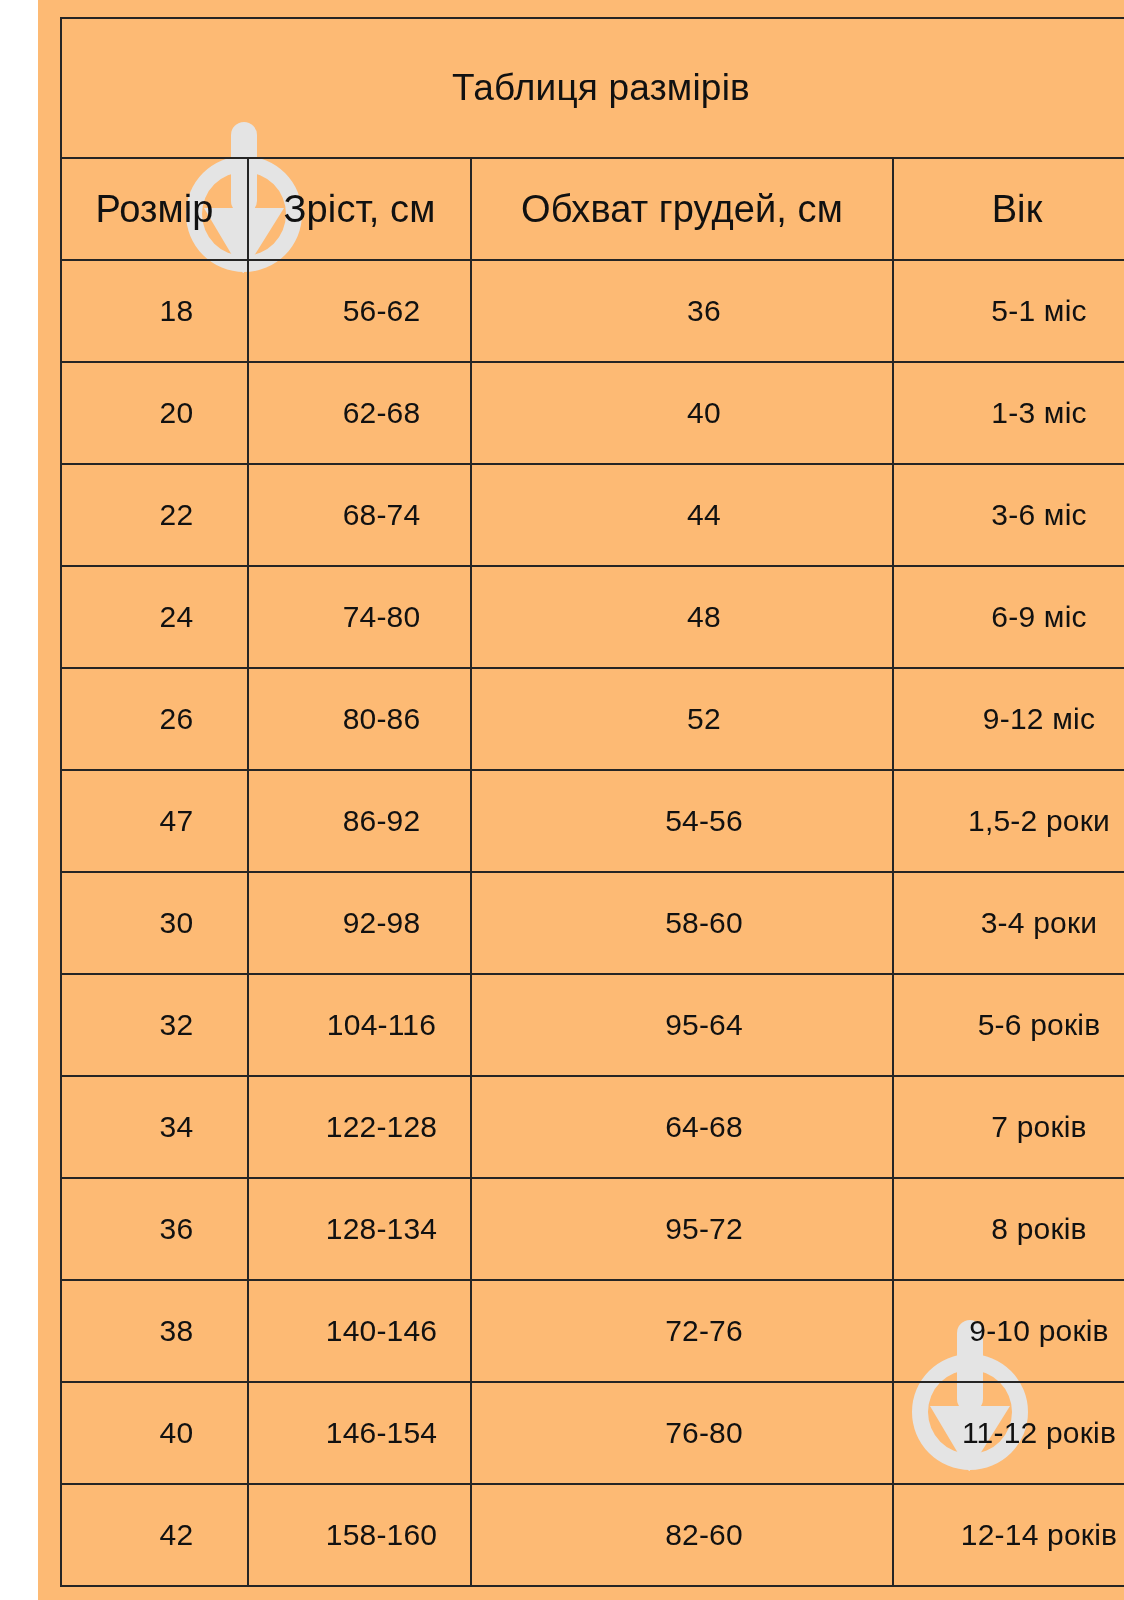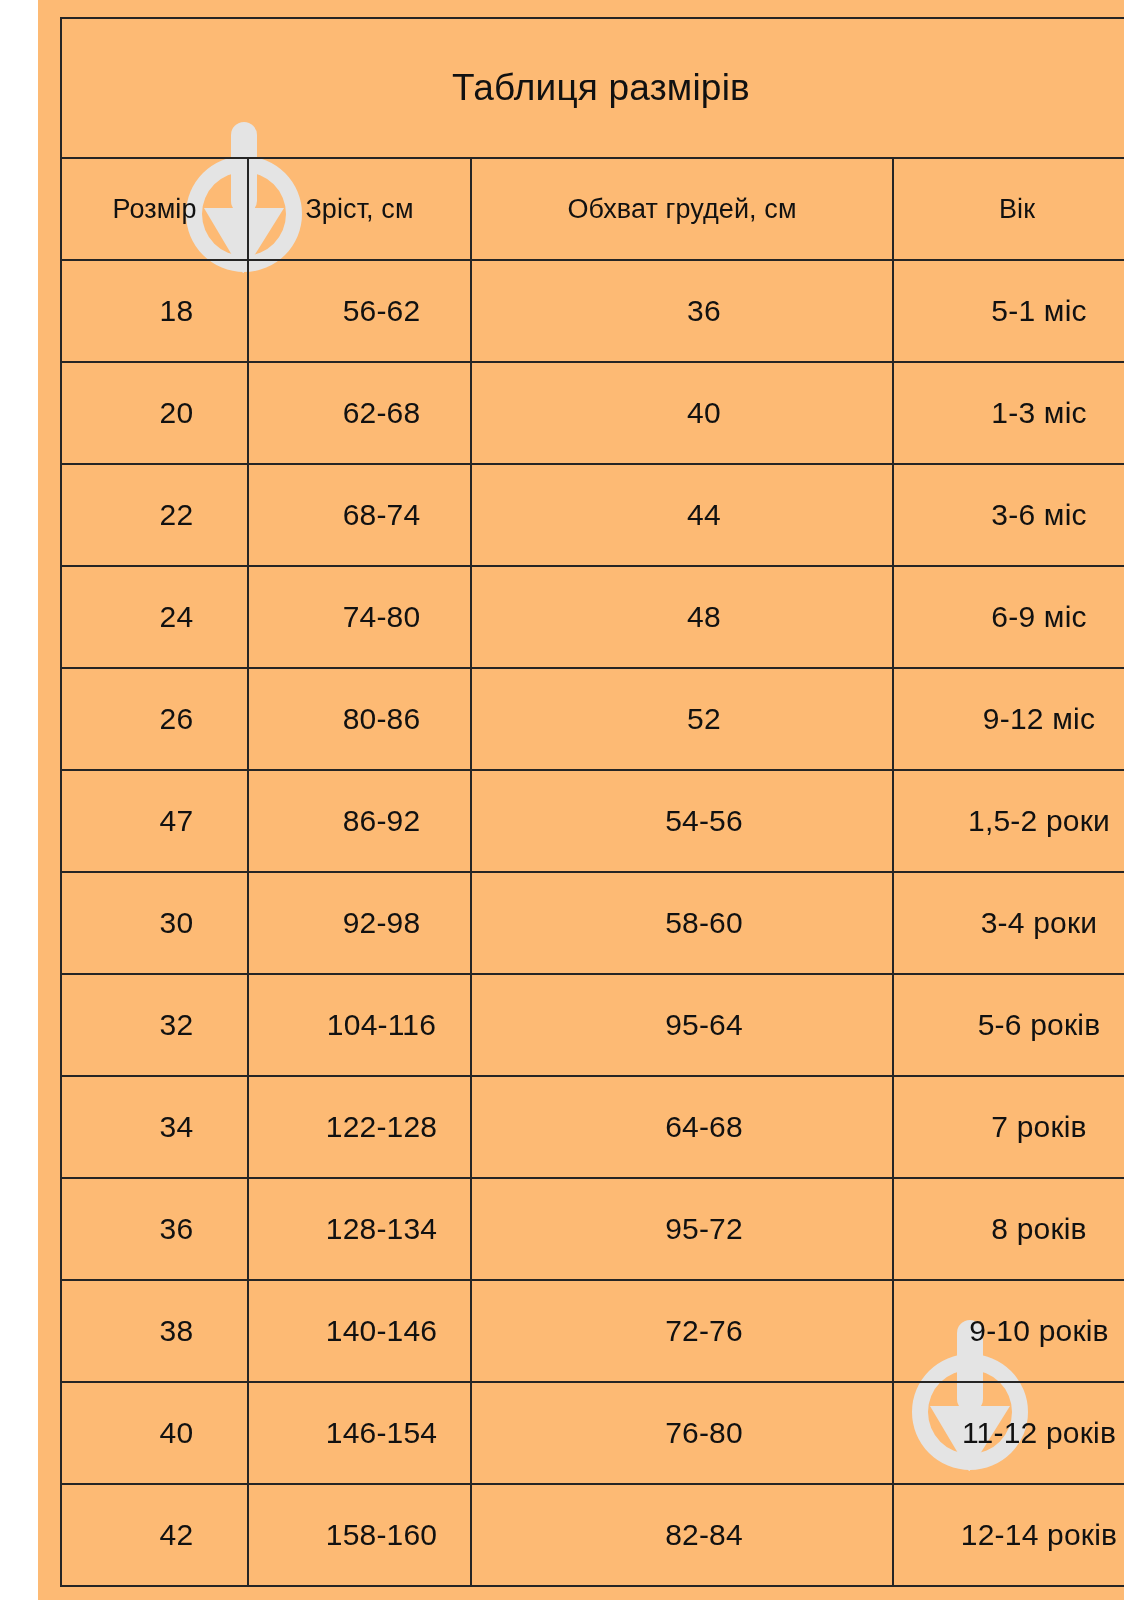--- a/index.html
+++ b/index.html
@@ -73,21 +73,21 @@
   tr.title-row td {
     height: 138px;
     font-size: 37px;
     letter-spacing: 0.2px;
     line-height: 1.1;
   }
 
   
   tr.header-row th {
     height: 100px;
-    font-size: 27px;
+    font-size: 38px;
     letter-spacing: 0.1px;
   }
 
   
   tr.data-row td {
     height: 100px;
     font-size: 30px;
     letter-spacing: 0.2px;
     padding-left: 44px;
   }
@@ -206,20 +206,20 @@
           </tr>
           <tr class="data-row">
             <td>40</td>
             <td>146-154</td>
             <td>76-80</td>
             <td>11-12 років</td>
           </tr>
           <tr class="data-row">
             <td>42</td>
             <td>158-160</td>
-            <td>82-84</td>
+            <td>82-60</td>
             <td>12-14 років</td>
           </tr>
         </tbody>
     </table>
   </div>
 
 </div>
 
 </body></html>

